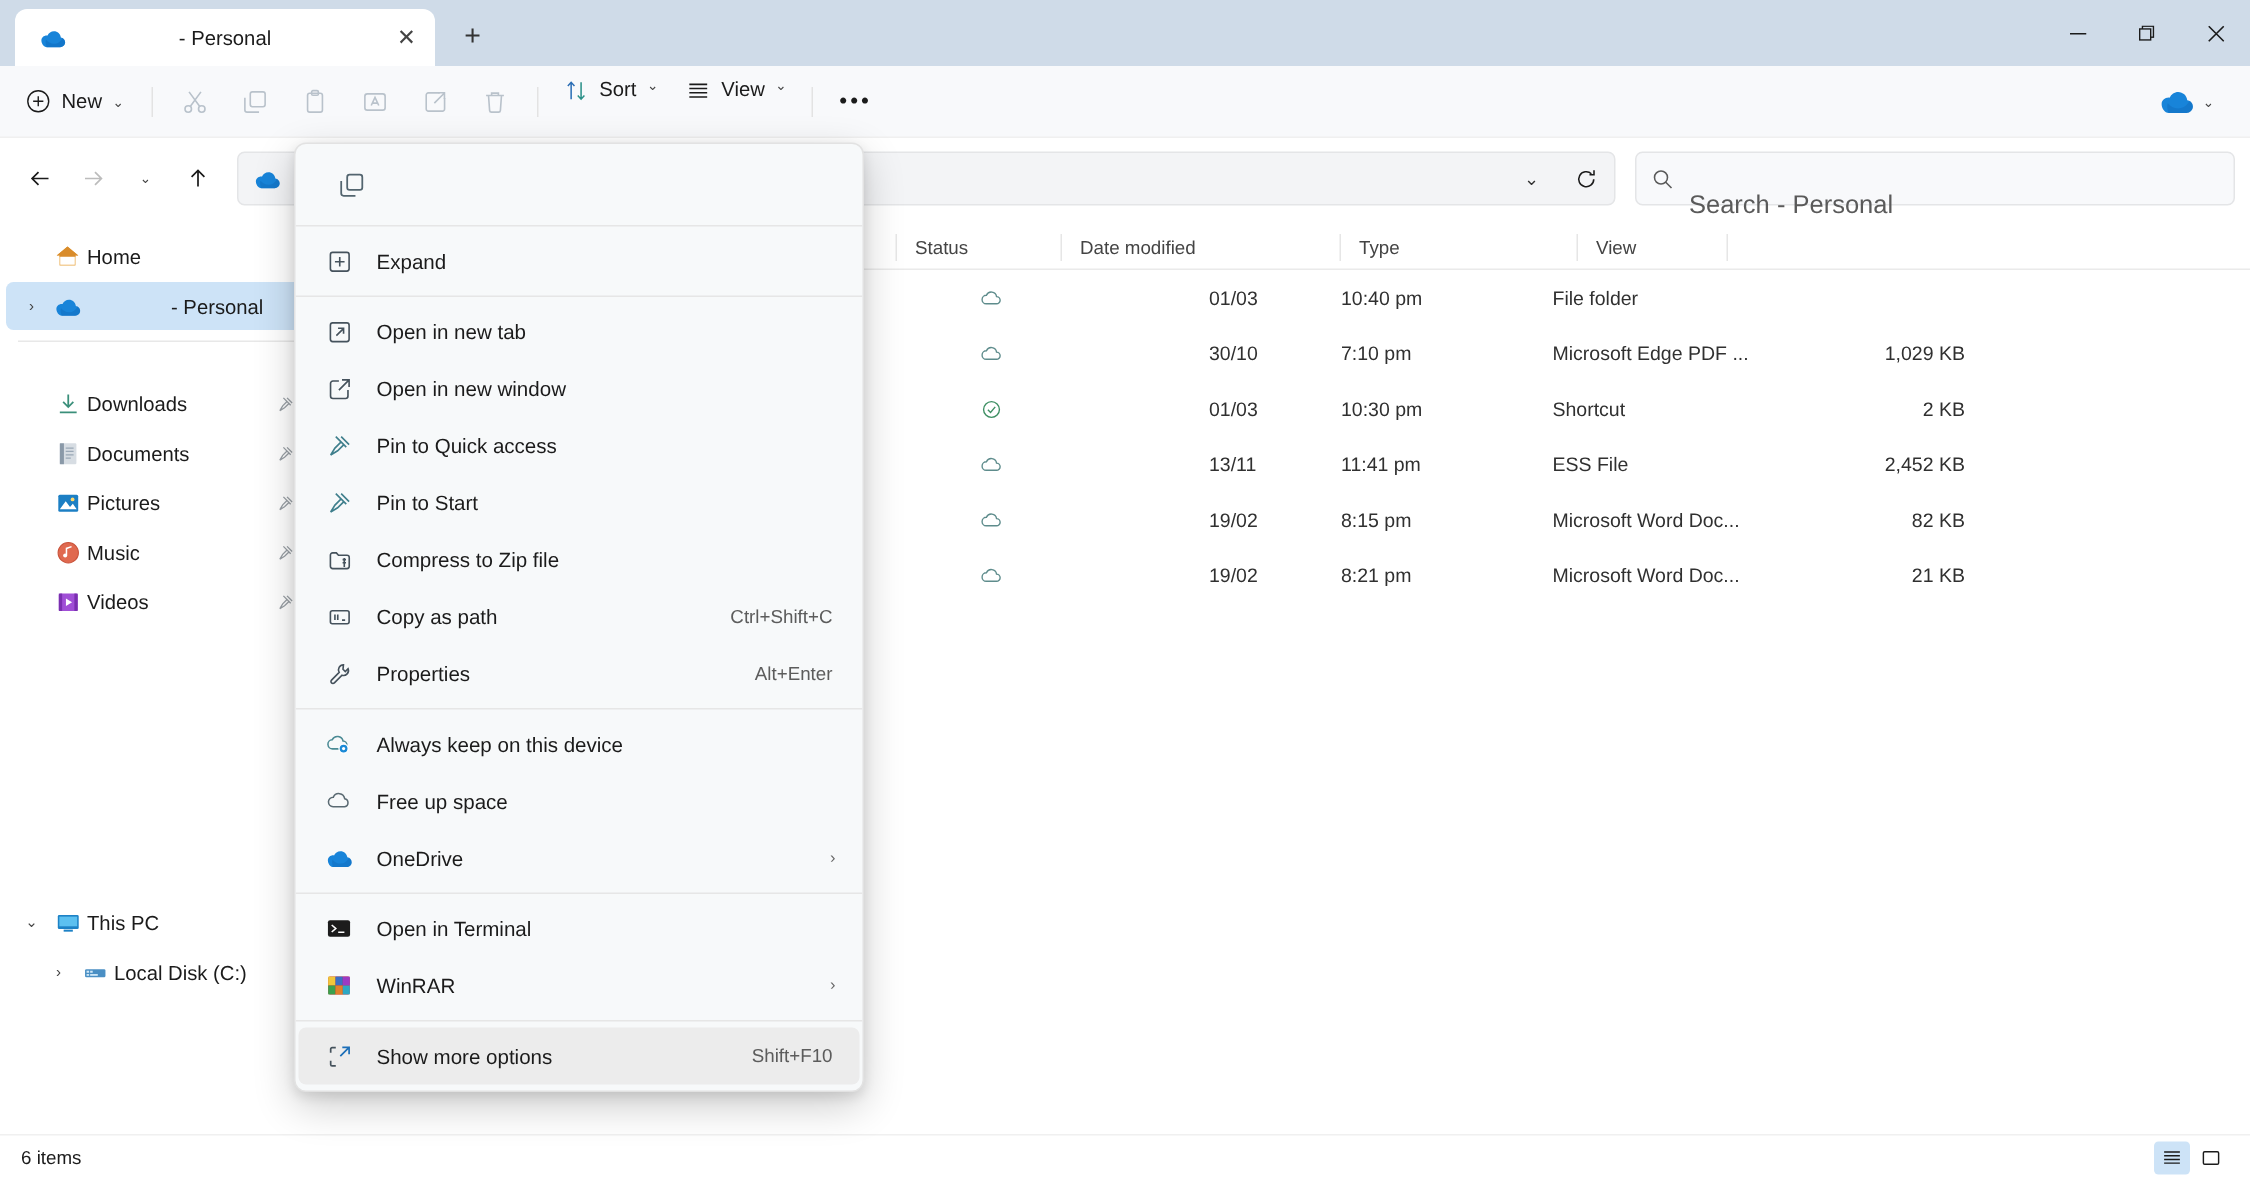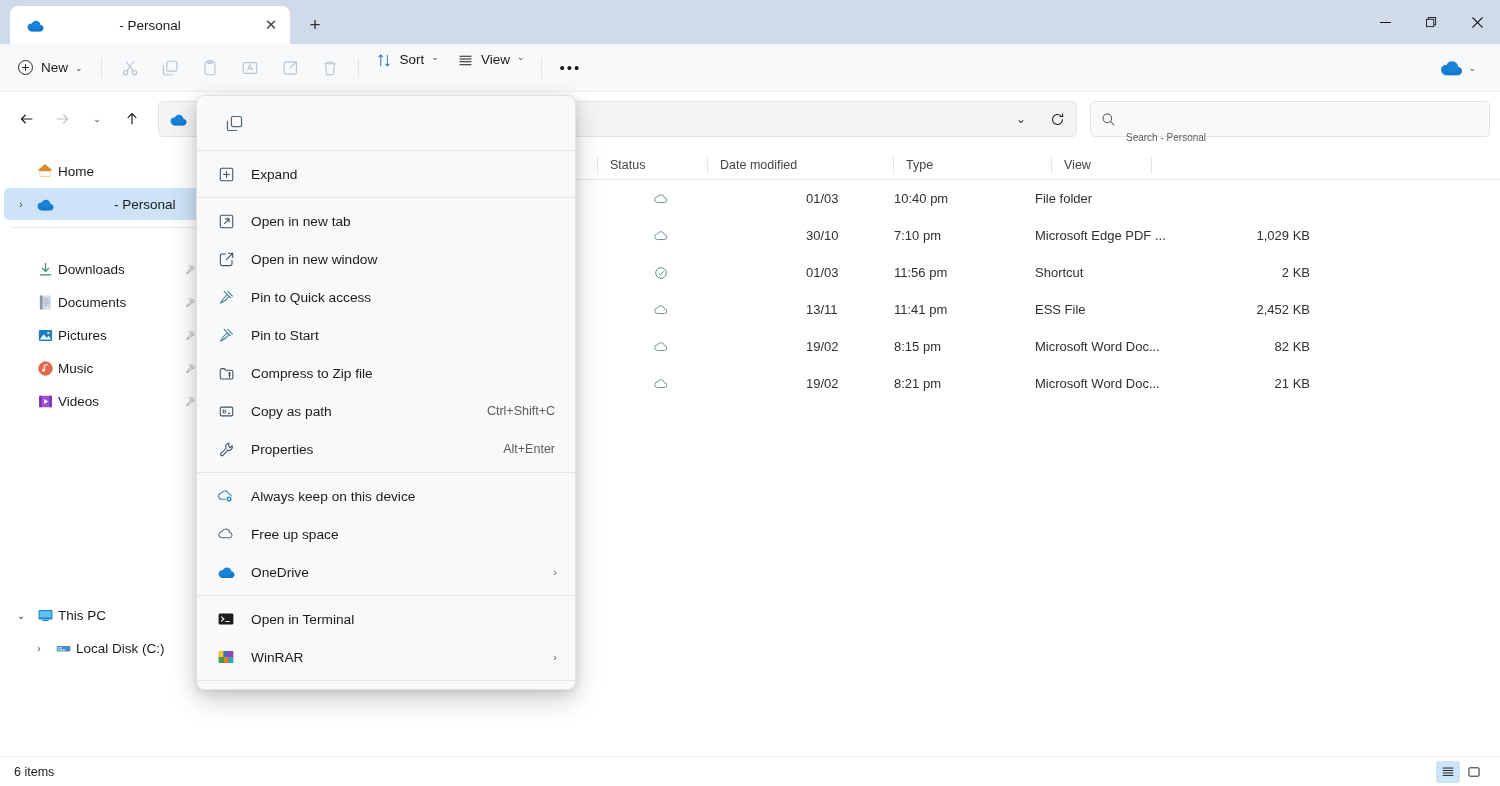--- a/index.html
+++ b/index.html
@@ -84,21 +84,21 @@
   .crumb-text { flex: 1; font-size: 13px; color: #1b1b1b; white-space: nowrap; overflow: hidden; }
   .addr-btn {
     width: 30px; height: 30px; border-radius: 4px; display: flex;
     align-items: center; justify-content: center; color: #333; font-size: 12px;
   }
   .searchbox {
     width: 400px; height: 36px; margin-left: 12px; background: #f8f9fb;
     border: 1px solid #e4e5e7; border-radius: 5px; display: flex;
     align-items: center; padding: 0 10px; gap: 10px;
   }
-  .search-ph { font-size: 10px; color: #5a5a5a; white-space: nowrap; margin-top: 36px; }
+  .search-ph { font-size: 17px; color: #5a5a5a; white-space: nowrap; margin-top: 36px; }
 
   
   .body { display: flex; height: 626px; }
   .sidebar {
     width: 212px; flex: 0 0 212px; padding-top: 8px; overflow: hidden;
     position: relative; background: #ffffff;
   }
   .nav-item {
     height: 32px; margin: 1px 8px 1px 4px; border-radius: 5px; display: flex;
     align-items: center; padding-left: 6px; gap: 0px; position: relative;
@@ -536,21 +536,21 @@
           <span></span>
         </div>
         <div class="cell c-status">
           <svg width="16" height="16" viewBox="0 0 20 20" fill="none" stroke="#3e8f63" stroke-width="1.15">
             <circle cx="10" cy="10" r="6.6"></circle>
               <path d="M7 10.2 L9.2 12.4 L13.1 7.8"></path>
           </svg>
         </div>
         <div class="cell c-date">
           <span class="c-d1">01/03</span>
-          <span class="c-d2">11:56 pm</span>
+          <span class="c-d2">10:30 pm</span>
         </div>
         <div class="cell c-type">Shortcut</div>
         <div class="cell c-size">2 KB</div>
       </div>
 
       <div class="row">
         <div class="cell c-name">
           <span></span>
         </div>
         <div class="cell c-status">
@@ -768,15 +768,25 @@
           <rect x="7.4" y="10" width="5.4" height="6.6" fill="#e0812a"></rect>
           <rect x="12.8" y="10" width="5.2" height="6.6" fill="#2ca8c4"></rect>
         </svg>
       </span>
       <span class="ctx-label">WinRAR</span>
       <span class="ctx-sub">›</span>
     </div>
 
     <div class="ctx-sep"></div>
 
+    <div class="ctx-item highlight">
+      <span class="ctx-ico">
+        <svg width="17" height="17" viewBox="0 0 18 18" fill="none" stroke="currentColor" stroke-width="1.2">
+          <path d="M2.6 6.2V3.6a1 1 0 0 1 1-1h2.6 M2.6 11.8v2.6a1 1 0 0 0 1 1h2.6"></path>
+          <path d="M9.4 8.6 L15.4 2.6 M10.8 2.4h4.8v4.8" stroke="#1d6fb8"></path>
+        </svg>
+      </span>
+      <span class="ctx-label">Show more options</span>
+      <span class="ctx-accel">Shift+F10</span>
+    </div>
   </div>
 
 </div>
 
 </body></html>

